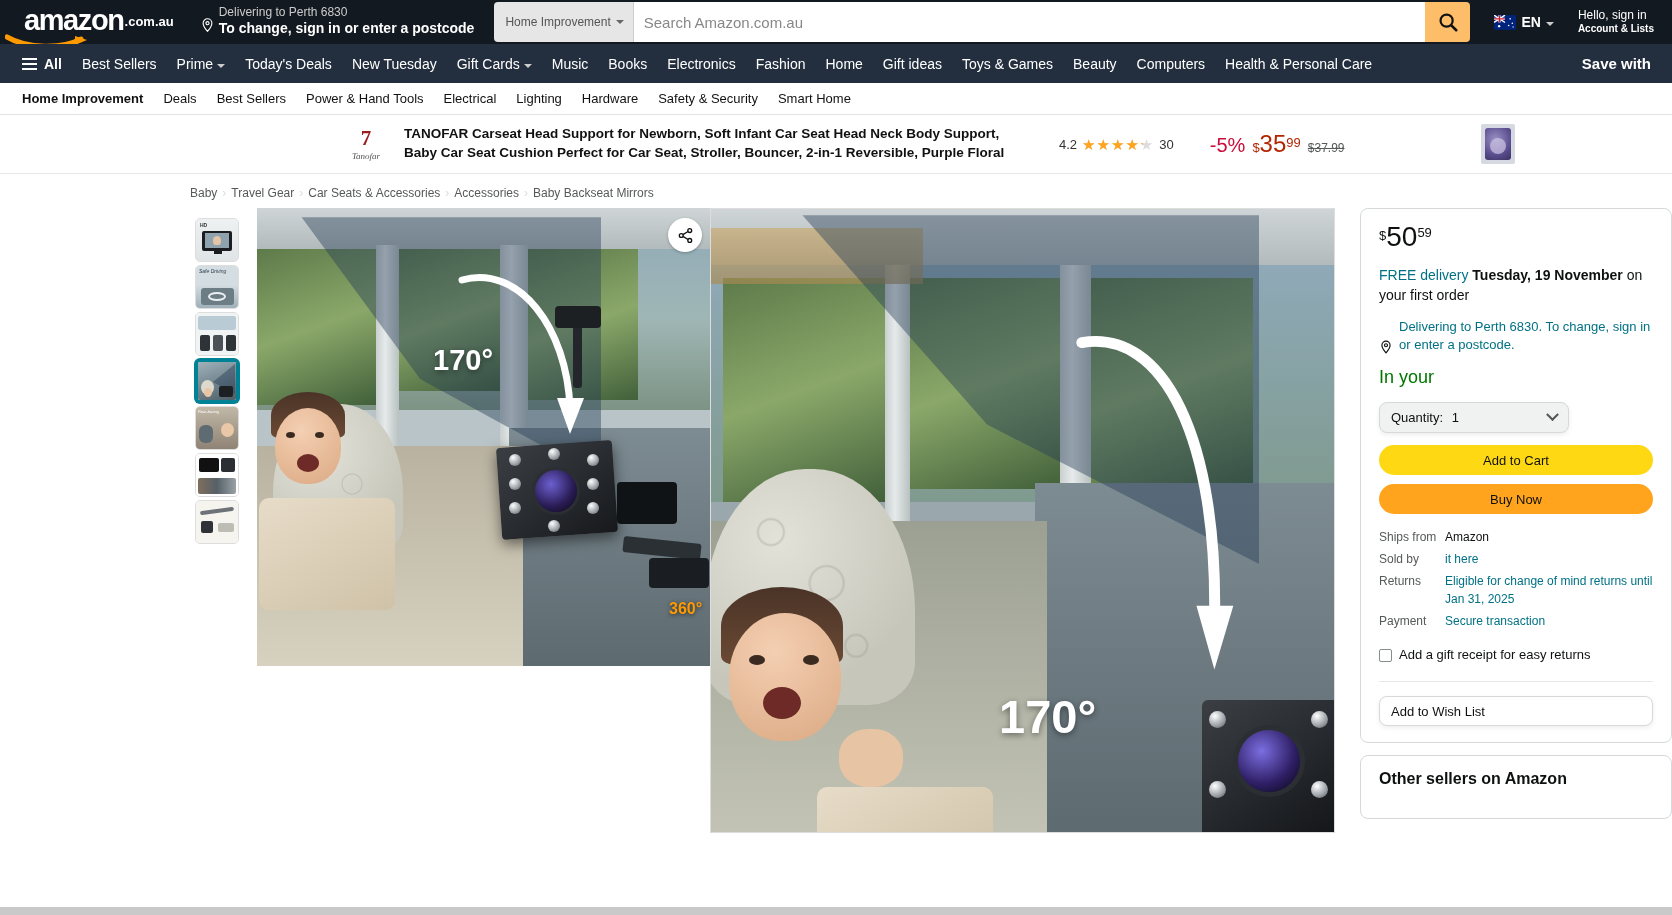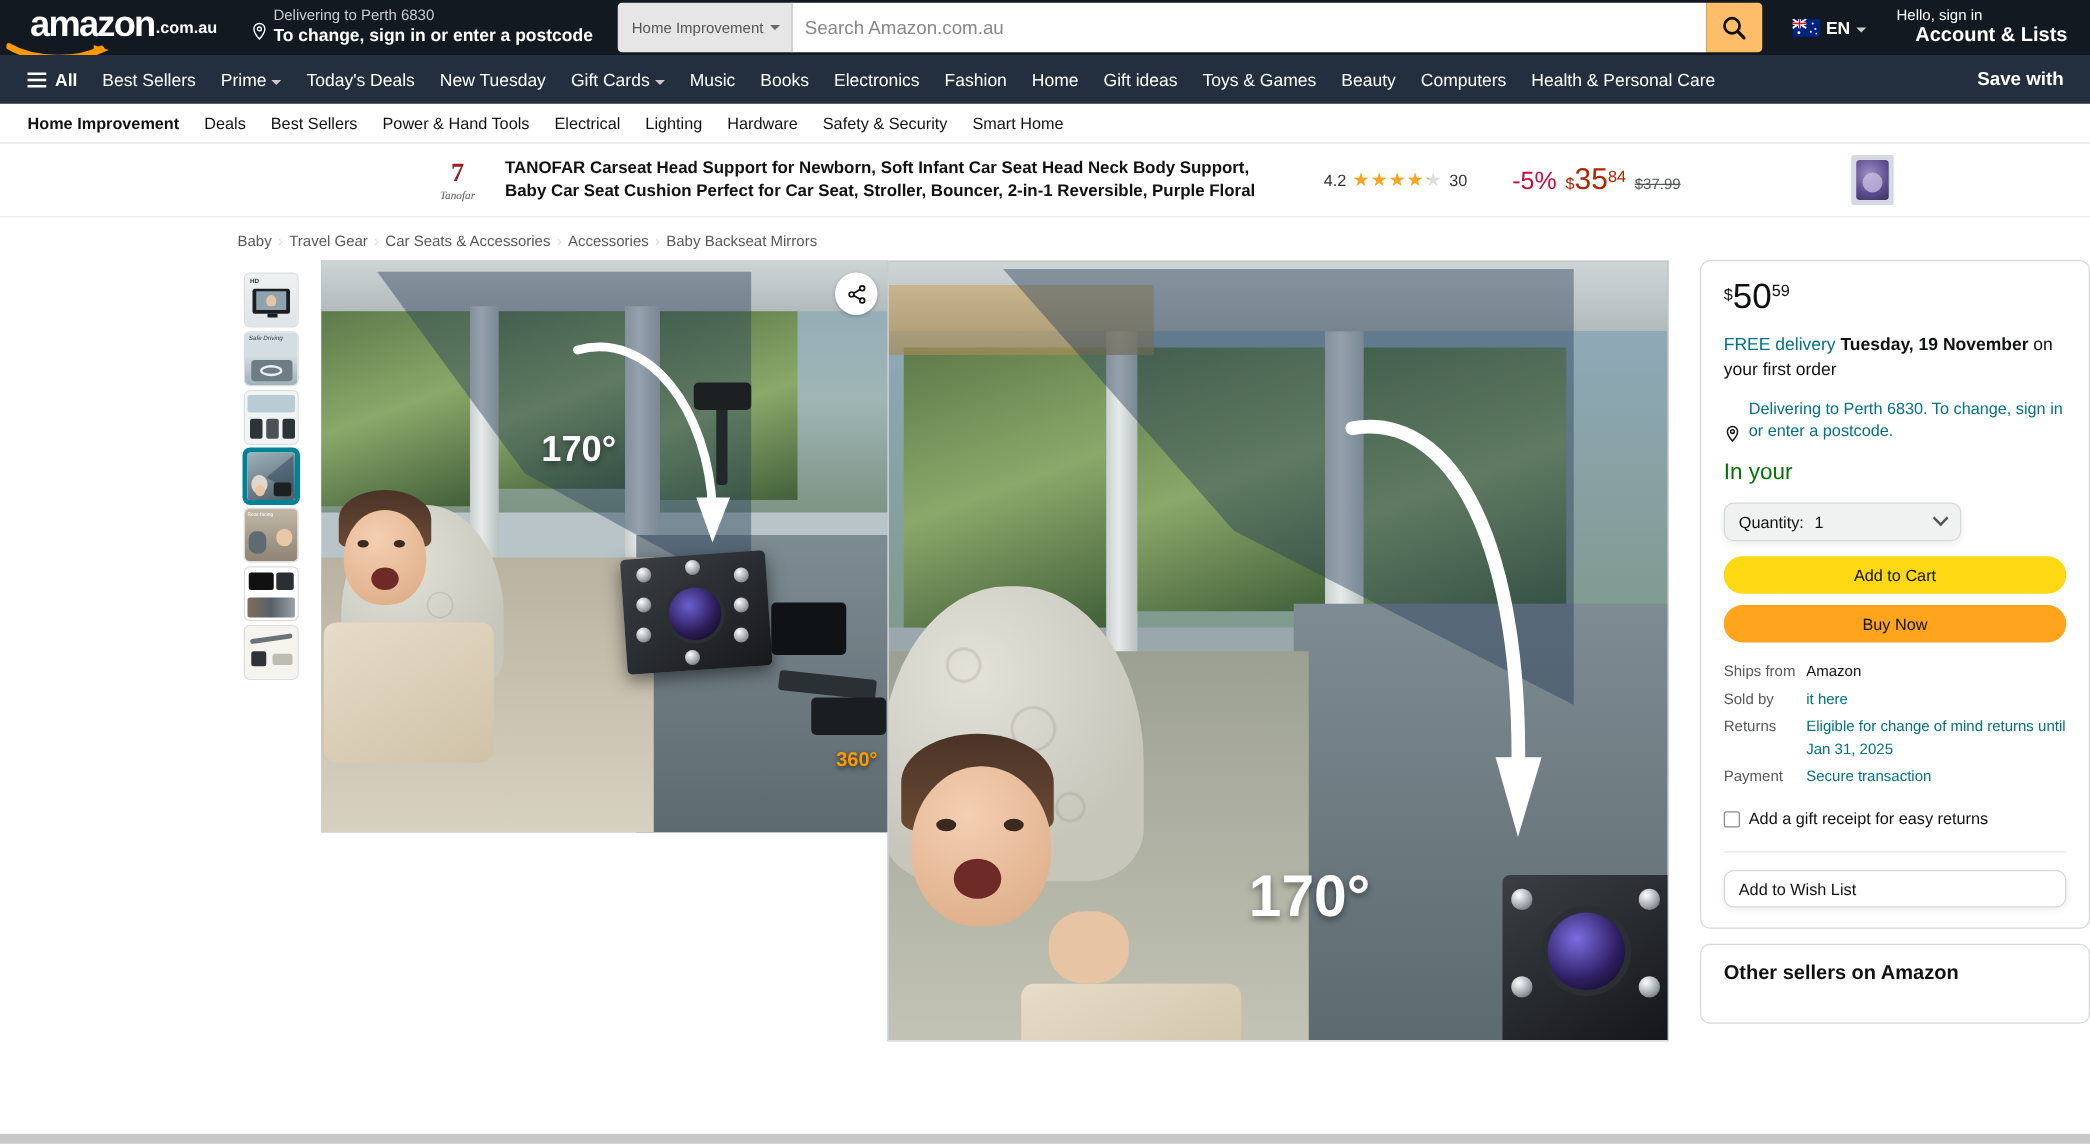--- a/index.html
+++ b/index.html
@@ -74,21 +74,21 @@
   .flag { width: 22px; height: 15px; flex: 0 0 auto; }
   .lang-code { font-size: 14px; font-weight: bold; }
   .lang-caret { border-left: 4px solid transparent; border-right: 4px solid transparent;
                 border-top: 4px solid #ccc; margin-top: 4px; }
 
   .hdr-acct {
     padding: 4px 9px; margin-left: 4px; cursor: pointer; line-height: 1.15;
     border: 1px solid transparent; border-radius: 2px; white-space: nowrap;
   }
   .acct-l1 { font-size: 12px; color: #fff; }
-  .acct-l2 { font-size: 16px; font-weight: bold; color: #fff; margin-left: 15px; }
+  .acct-l2 { font-size: 10px; font-weight: bold; color: #fff; }
 
   
   .nav {
     height: 39px; background: #232f3e; color: #fff;
     display: flex; align-items: center; padding: 0 12px;
     font-size: 14px; overflow: hidden; position: relative;
   }
   .nav-item {
     padding: 7px 9px; cursor: pointer; white-space: nowrap;
     border: 1px solid transparent; border-radius: 2px;
@@ -435,21 +435,21 @@
       <span class="br-num">4.2</span>
       <span class="stars">
         ★★★★★<span class="fill" id="banner-stars-fill" style="width: 84%;">★★★★★</span>
       </span>
       <span class="br-count">30</span>
     </div>
 
     <div class="banner-price">
       <span class="bp-off">-5%</span>
       <span class="bp-main">
-        <span>$</span><b>35</b><sup>84</sup>
+        <span>$</span><b>35</b><sup>99</sup>
       </span>
       <span class="bp-was">$37.99</span>
     </div>
 
     <div class="banner-thumb">
       <div style="position:absolute;inset:4px;border-radius:3px;background:radial-gradient(circle at 40% 35%,#9a8fc4,#5b4d8e 60%,#3b3260);"></div>
       <div style="position:absolute;left:9px;top:14px;width:16px;height:16px;border-radius:50%;background:#cfc6e6;opacity:.7;"></div>
     </div>
   </div>
 </div>

